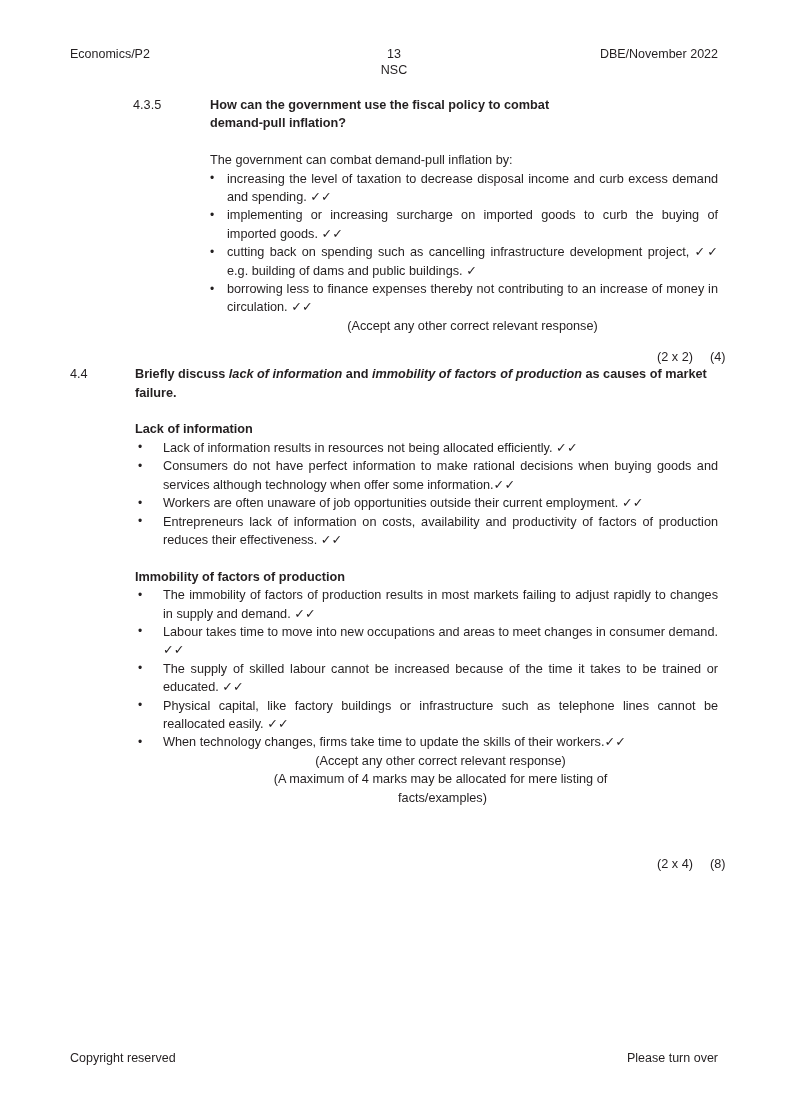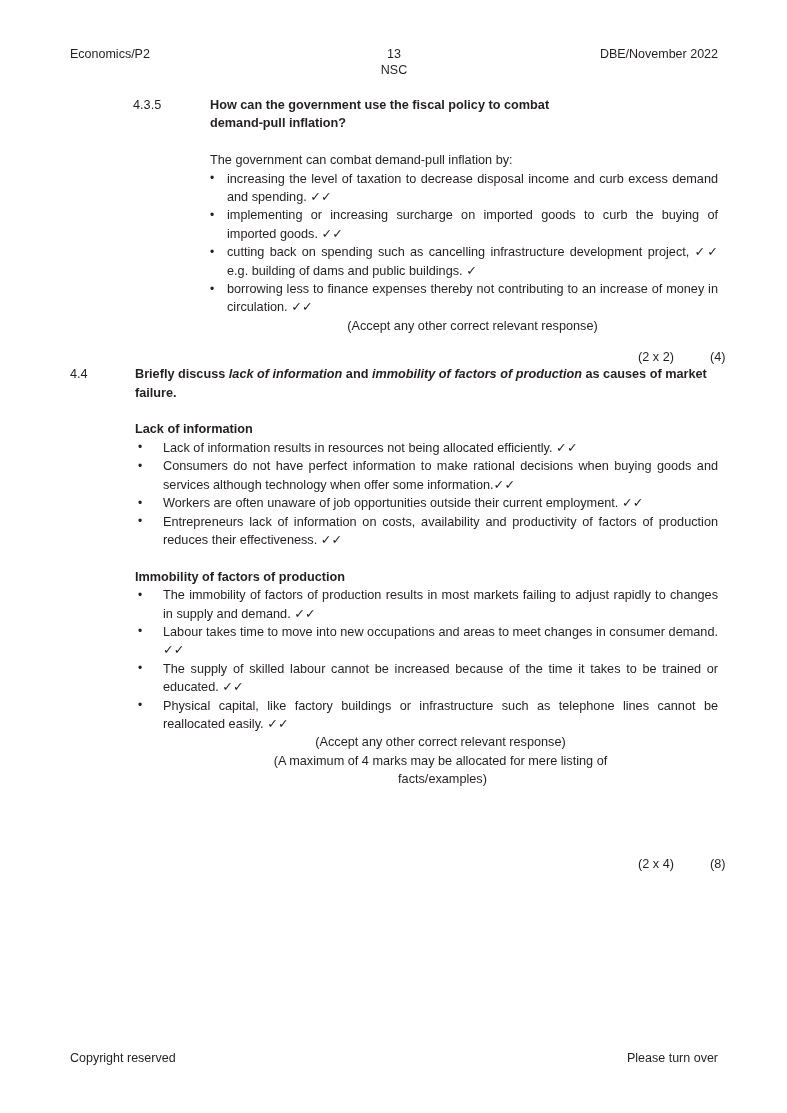--- a/index.html
+++ b/index.html
@@ -100,21 +100,21 @@
 
   
   .note { text-align: center; }
   .note.n35 { margin-left: 17px; position: relative; }
   .note.n44 { margin-left: 28px; position: relative; }
   .note.bold { font-weight: normal; }
   .note .cont { display: inline-block; padding-left: 4px; }
 
   
   .marks-line { position: relative; }
-  .marks-a { position: absolute; top: 0; left: 568px; white-space: nowrap; }
+  .marks-a { position: absolute; top: 0; left: 587px; white-space: nowrap; }
   .marks-b { position: absolute; top: 0; left: 640px; white-space: nowrap; }
 
   
   .footer {
     position: absolute;
     top: 1050px;
     left: 70px;
     width: 648px;
     font-size: 12.5px;
     line-height: 16px;
@@ -178,20 +178,21 @@
           <li><span>Workers are often unaware of job opportunities outside their current employment.</span> <span class="tick">✓✓</span></li>
           <li><span>Entrepreneurs lack of information on costs, availability and productivity of factors of production reduces their effectiveness.</span> <span class="tick">✓✓</span></li>
         </ul>
 
         <div class="subhead" style="margin-top:18.4px;">Immobility of factors of production</div>
         <ul class="blist b44">
           <li><span>The immobility of factors of production results in most markets failing to adjust rapidly to changes in supply and demand.</span> <span class="tick">✓✓</span></li>
           <li><span>Labour takes time to move into new occupations and areas to meet changes in consumer demand.</span> <span class="tick">✓✓</span></li>
           <li><span>The supply of skilled labour cannot be increased because of the time it takes to be trained or educated.</span> <span class="tick">✓✓</span></li>
           <li><span>Physical capital, like factory buildings or infrastructure such as telephone lines cannot be reallocated easily.</span> <span class="tick">✓✓</span></li>
+          <li><span>When technology changes, firms take time to update the skills of their workers.</span><span class="tick">✓✓</span></li>
         </ul>
 
         <div class="note n44">(Accept any other correct relevant response)</div>
         <div class="note n44 bold">(A maximum of 4 marks may be allocated for mere listing of</div>
         <div class="note n44 bold"><span class="cont">facts/examples)</span></div>
       </div>
 
       <div class="marks-line" style="position:absolute; top:490px; left:0; width:648px;">
         <span class="marks-a">(2 x 4)</span>
         <span class="marks-b">(8)</span>

